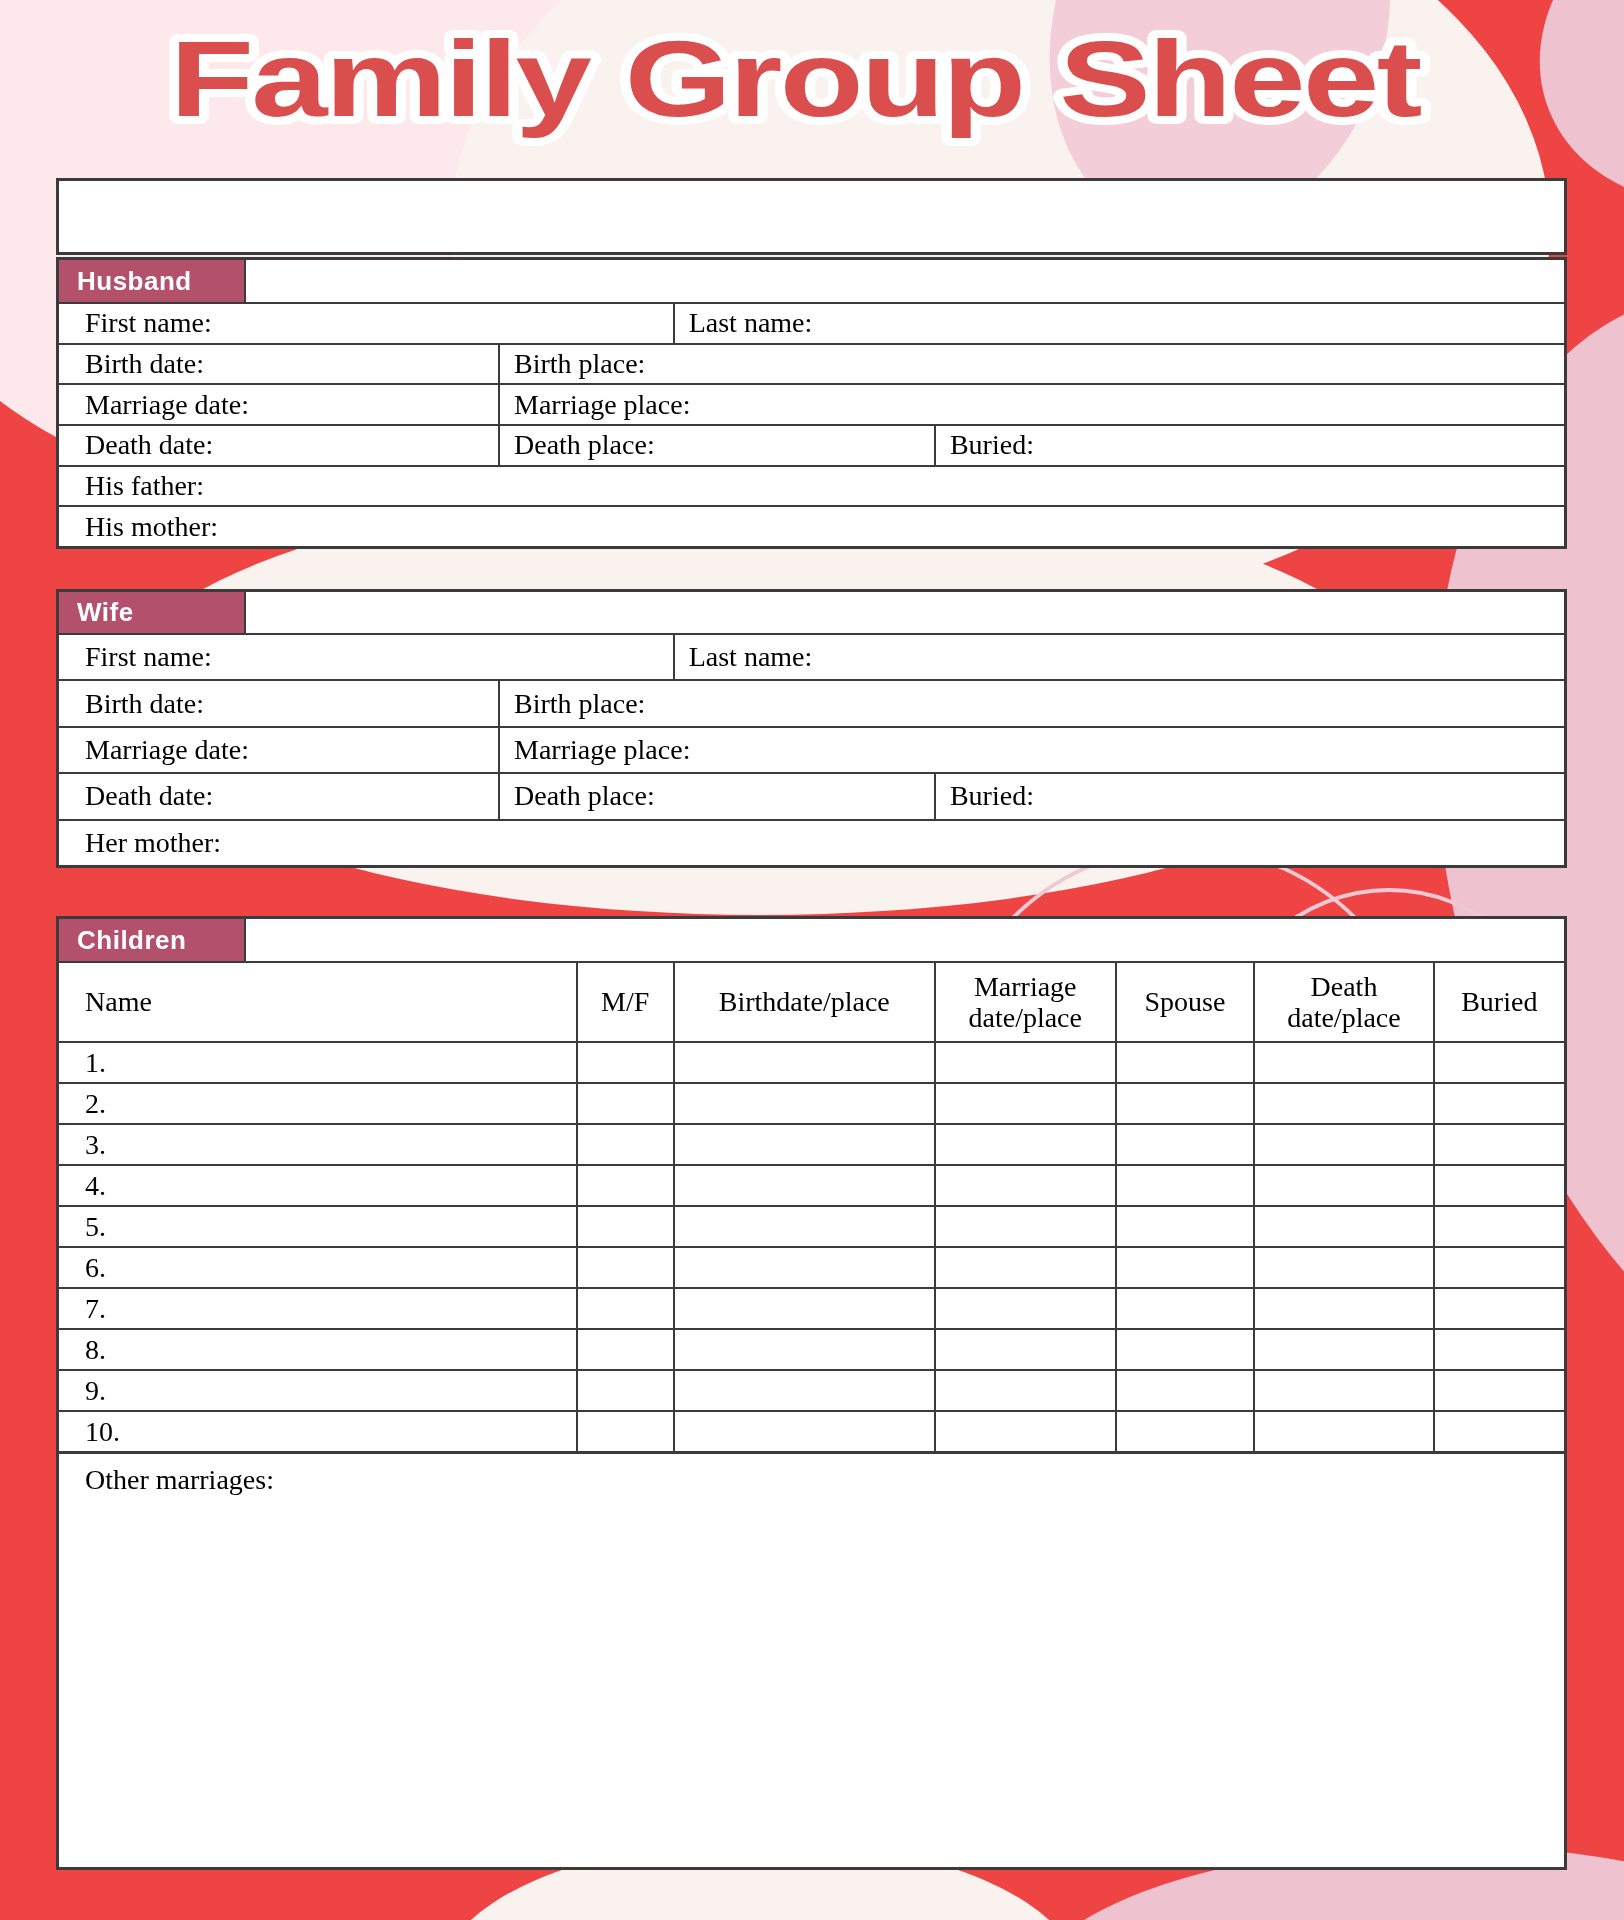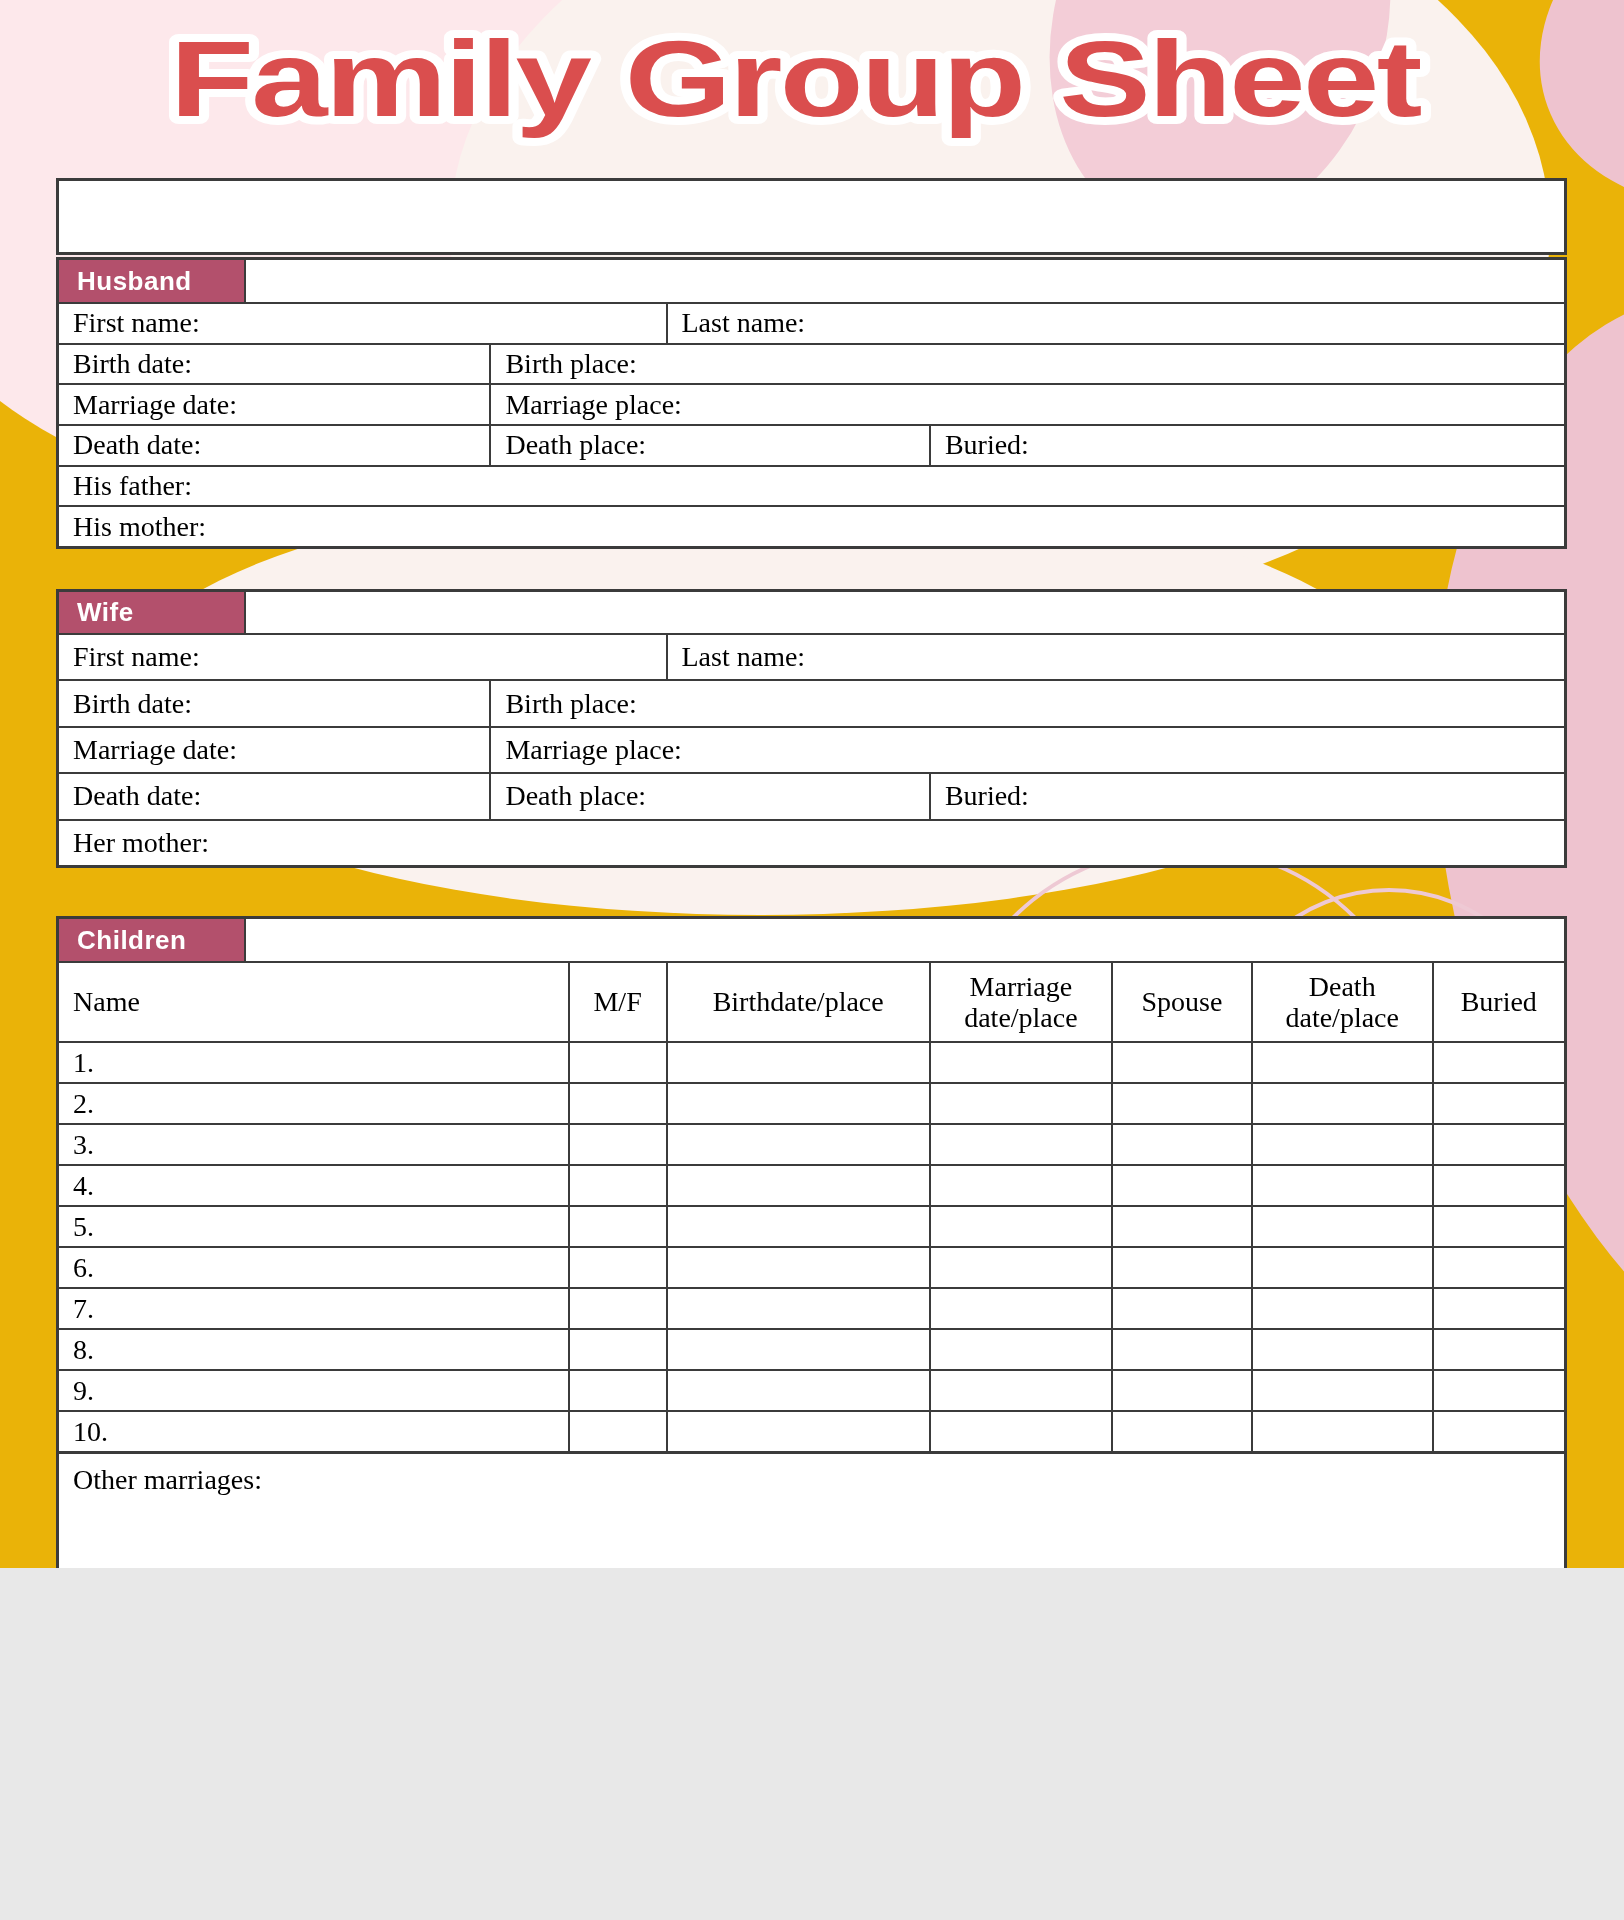--- a/index.html
+++ b/index.html
@@ -1,18 +1,18 @@
 <!DOCTYPE html>
 <html><head>
 <meta charset="utf-8">
 <style>
   html,body{margin:0;padding:0;background:#e8e8e8;}
   .page{
-    position:relative;width:1624px;height:1568px;overflow:hidden;
-    background:#eab308;font-family:"Liberation Serif",serif;
+    position:relative;width:1624px;height:1920px;overflow:hidden;
+    background:#ef4444;font-family:"Liberation Serif",serif;
   }
   
   .blob{position:absolute;border-radius:50%;z-index:0;}
   .blob-topleft{left:-140px;top:-220px;width:900px;height:720px;background:#fde8eb;}
   .blob-cream-top{left:450px;top:-150px;width:1100px;height:760px;background:#faf2ee;}
   .blob-cream-mid{left:110px;top:485px;width:1300px;height:430px;background:#faf2ee;}
   .blob-cream-bottom{left:440px;top:1840px;width:640px;height:280px;background:#faf2ee;}
   .blob-pink-tr{left:1055px;top:-190px;width:330px;height:430px;background:#f3cdd7;transform:rotate(18deg);}
   .blob-pink-corner{left:1535px;top:-130px;width:420px;height:330px;background:#eec3cf;transform:rotate(-20deg);}
   .blob-right-band{left:1450px;top:280px;width:720px;height:1150px;background:#eec3cf;transform:rotate(-14deg);}
@@ -28,21 +28,21 @@
   .card{
     position:absolute;left:56px;width:1511px;background:#ffffff;
     border:3px solid #3b3b3b;box-sizing:border-box;display:flex;flex-direction:column;z-index:2;
   }
   .card-prepared{top:178px;height:77px;}
   .card-husband{top:257px;height:292px;}
   .card-wife{top:589px;height:279px;}
   .card-children{top:916px;height:954px;}
 
   .row{display:flex;flex:1 1 auto;align-items:stretch;min-height:0;}
-  .row + .row{border-top:2px solid #3b3b3b;}
+  .row + .row{border-top:2px solid #3b3b3b;padding-left:12px;}
   .cell{
     position:relative;box-sizing:border-box;display:flex;align-items:center;
     padding-left:14px;font-size:28px;color:#000;overflow:hidden;white-space:nowrap;
   }
   .cell + .cell{border-left:2px solid #3b3b3b;}
 
   
   .badge-row{flex:0 0 42px;}
   .badge{
     width:187px;flex:0 0 187px;background:#b3506c;color:#ffffff;

